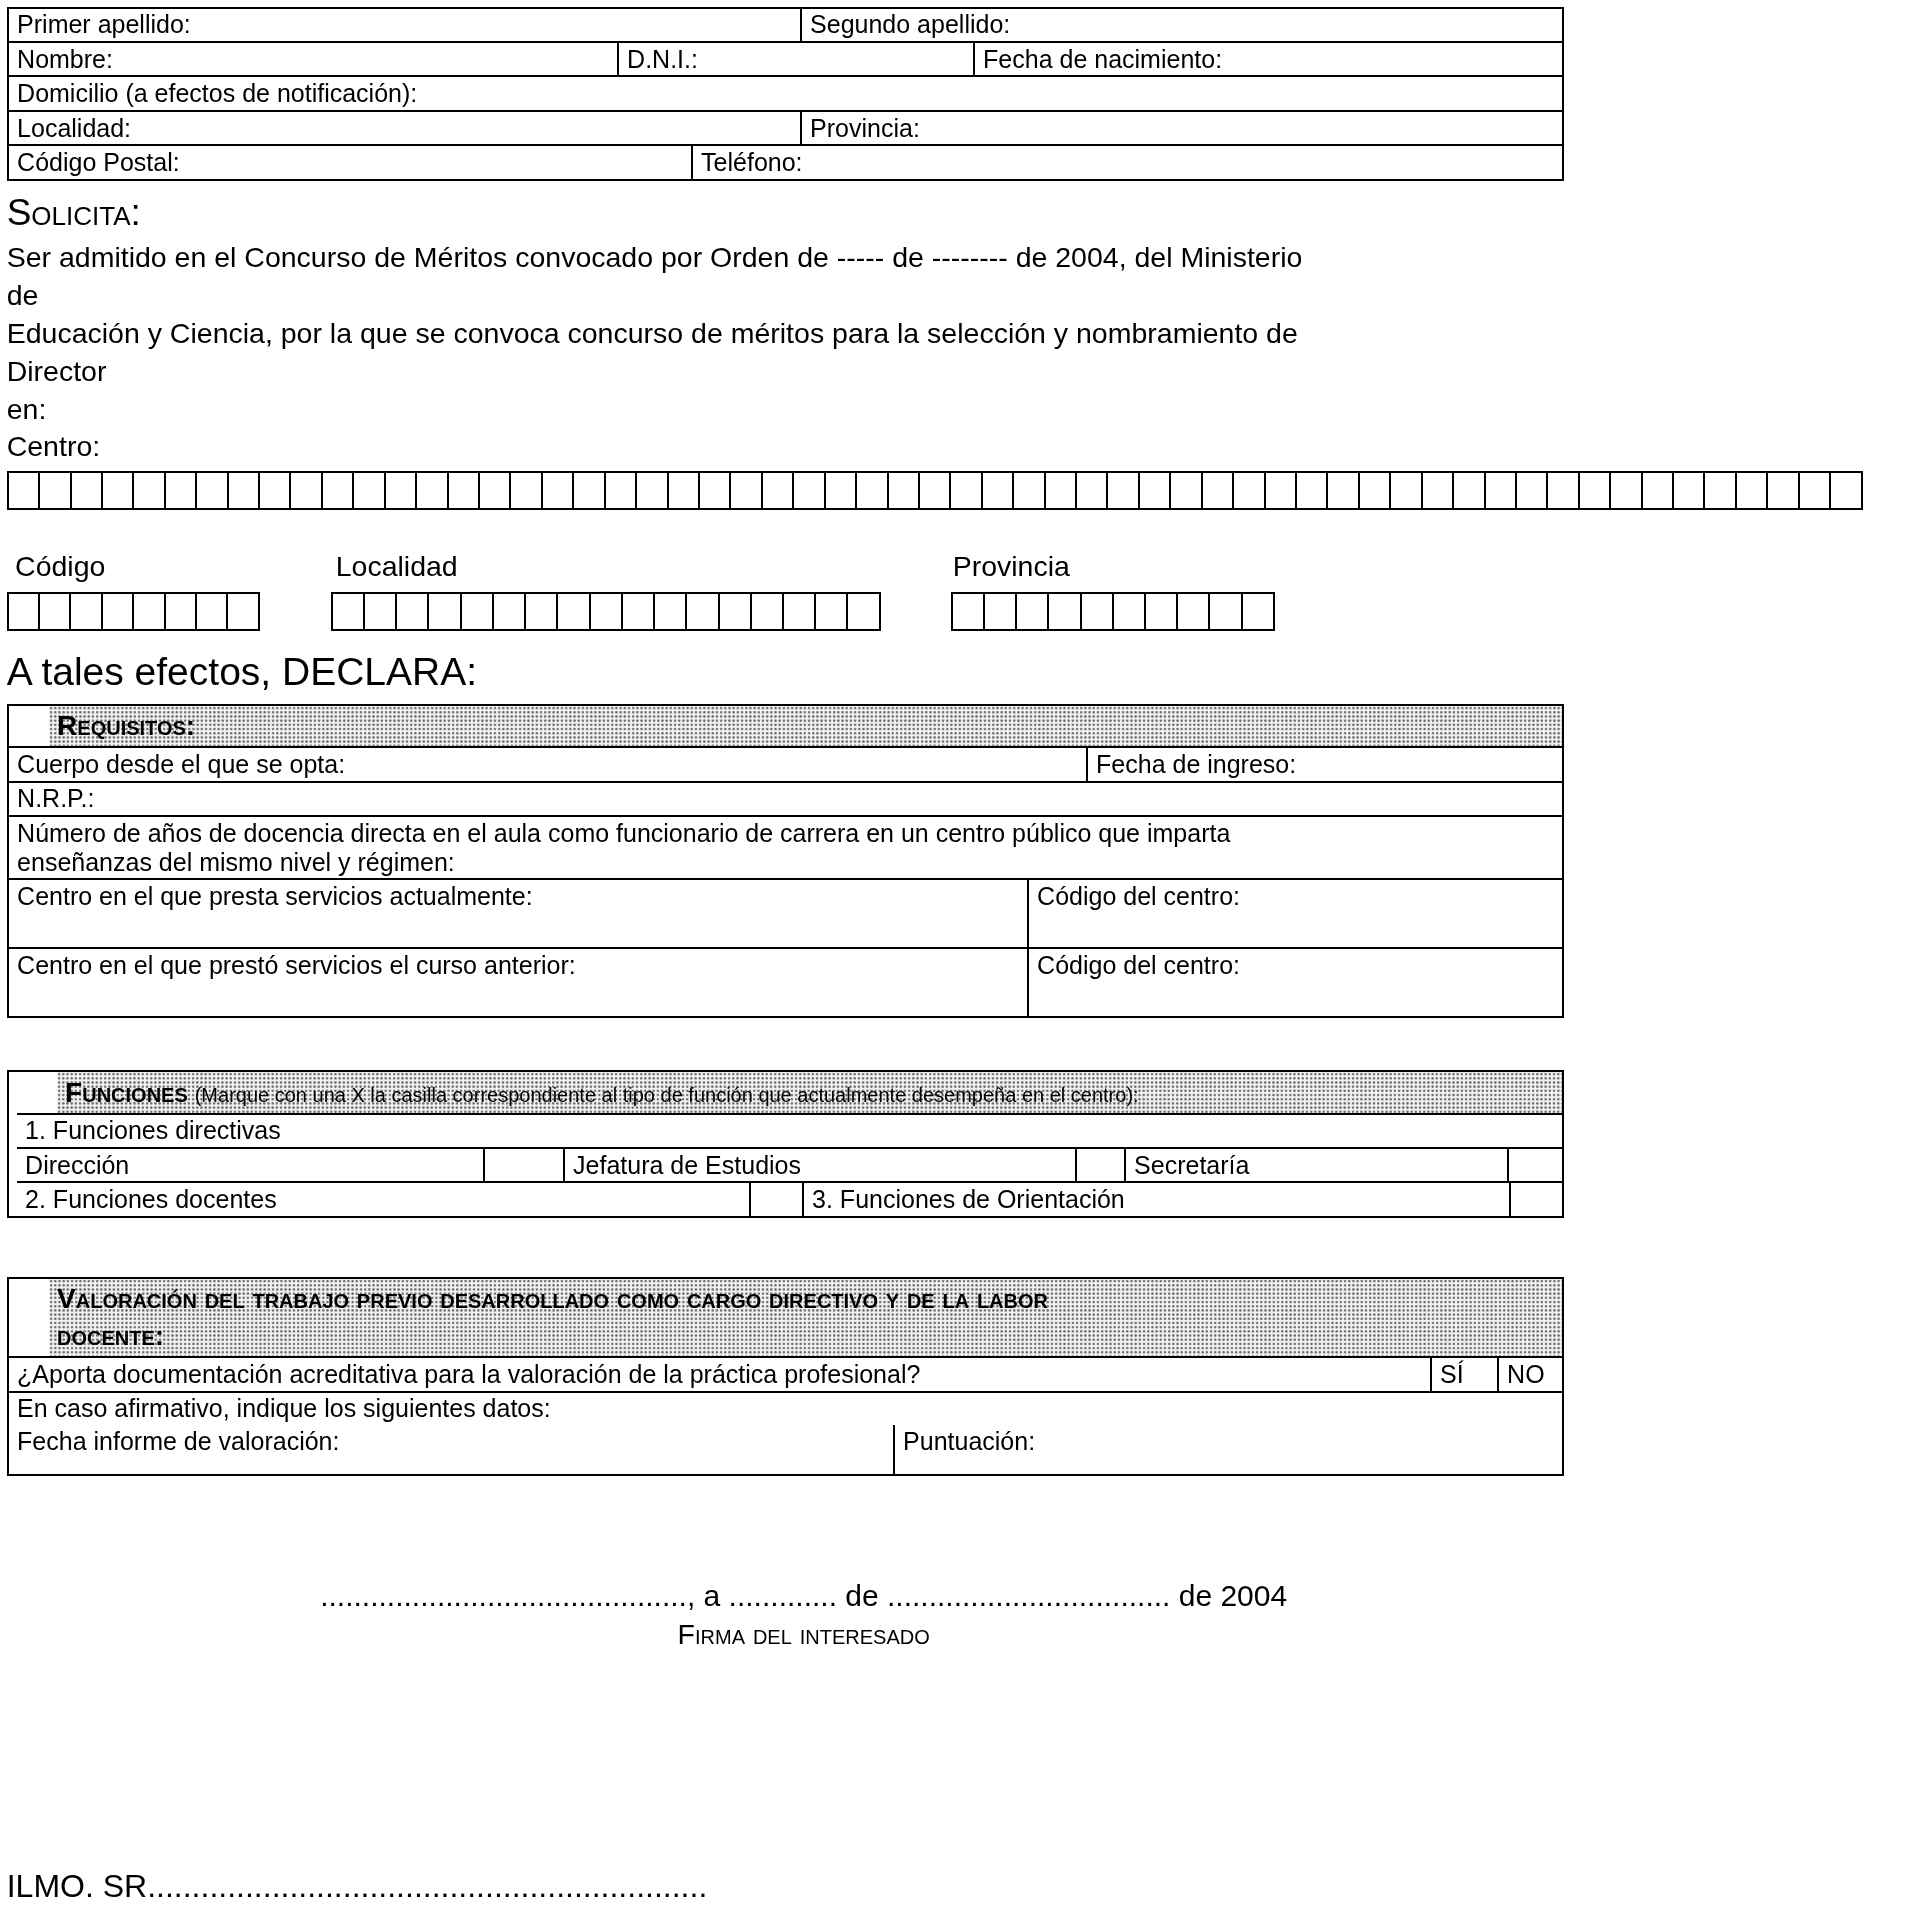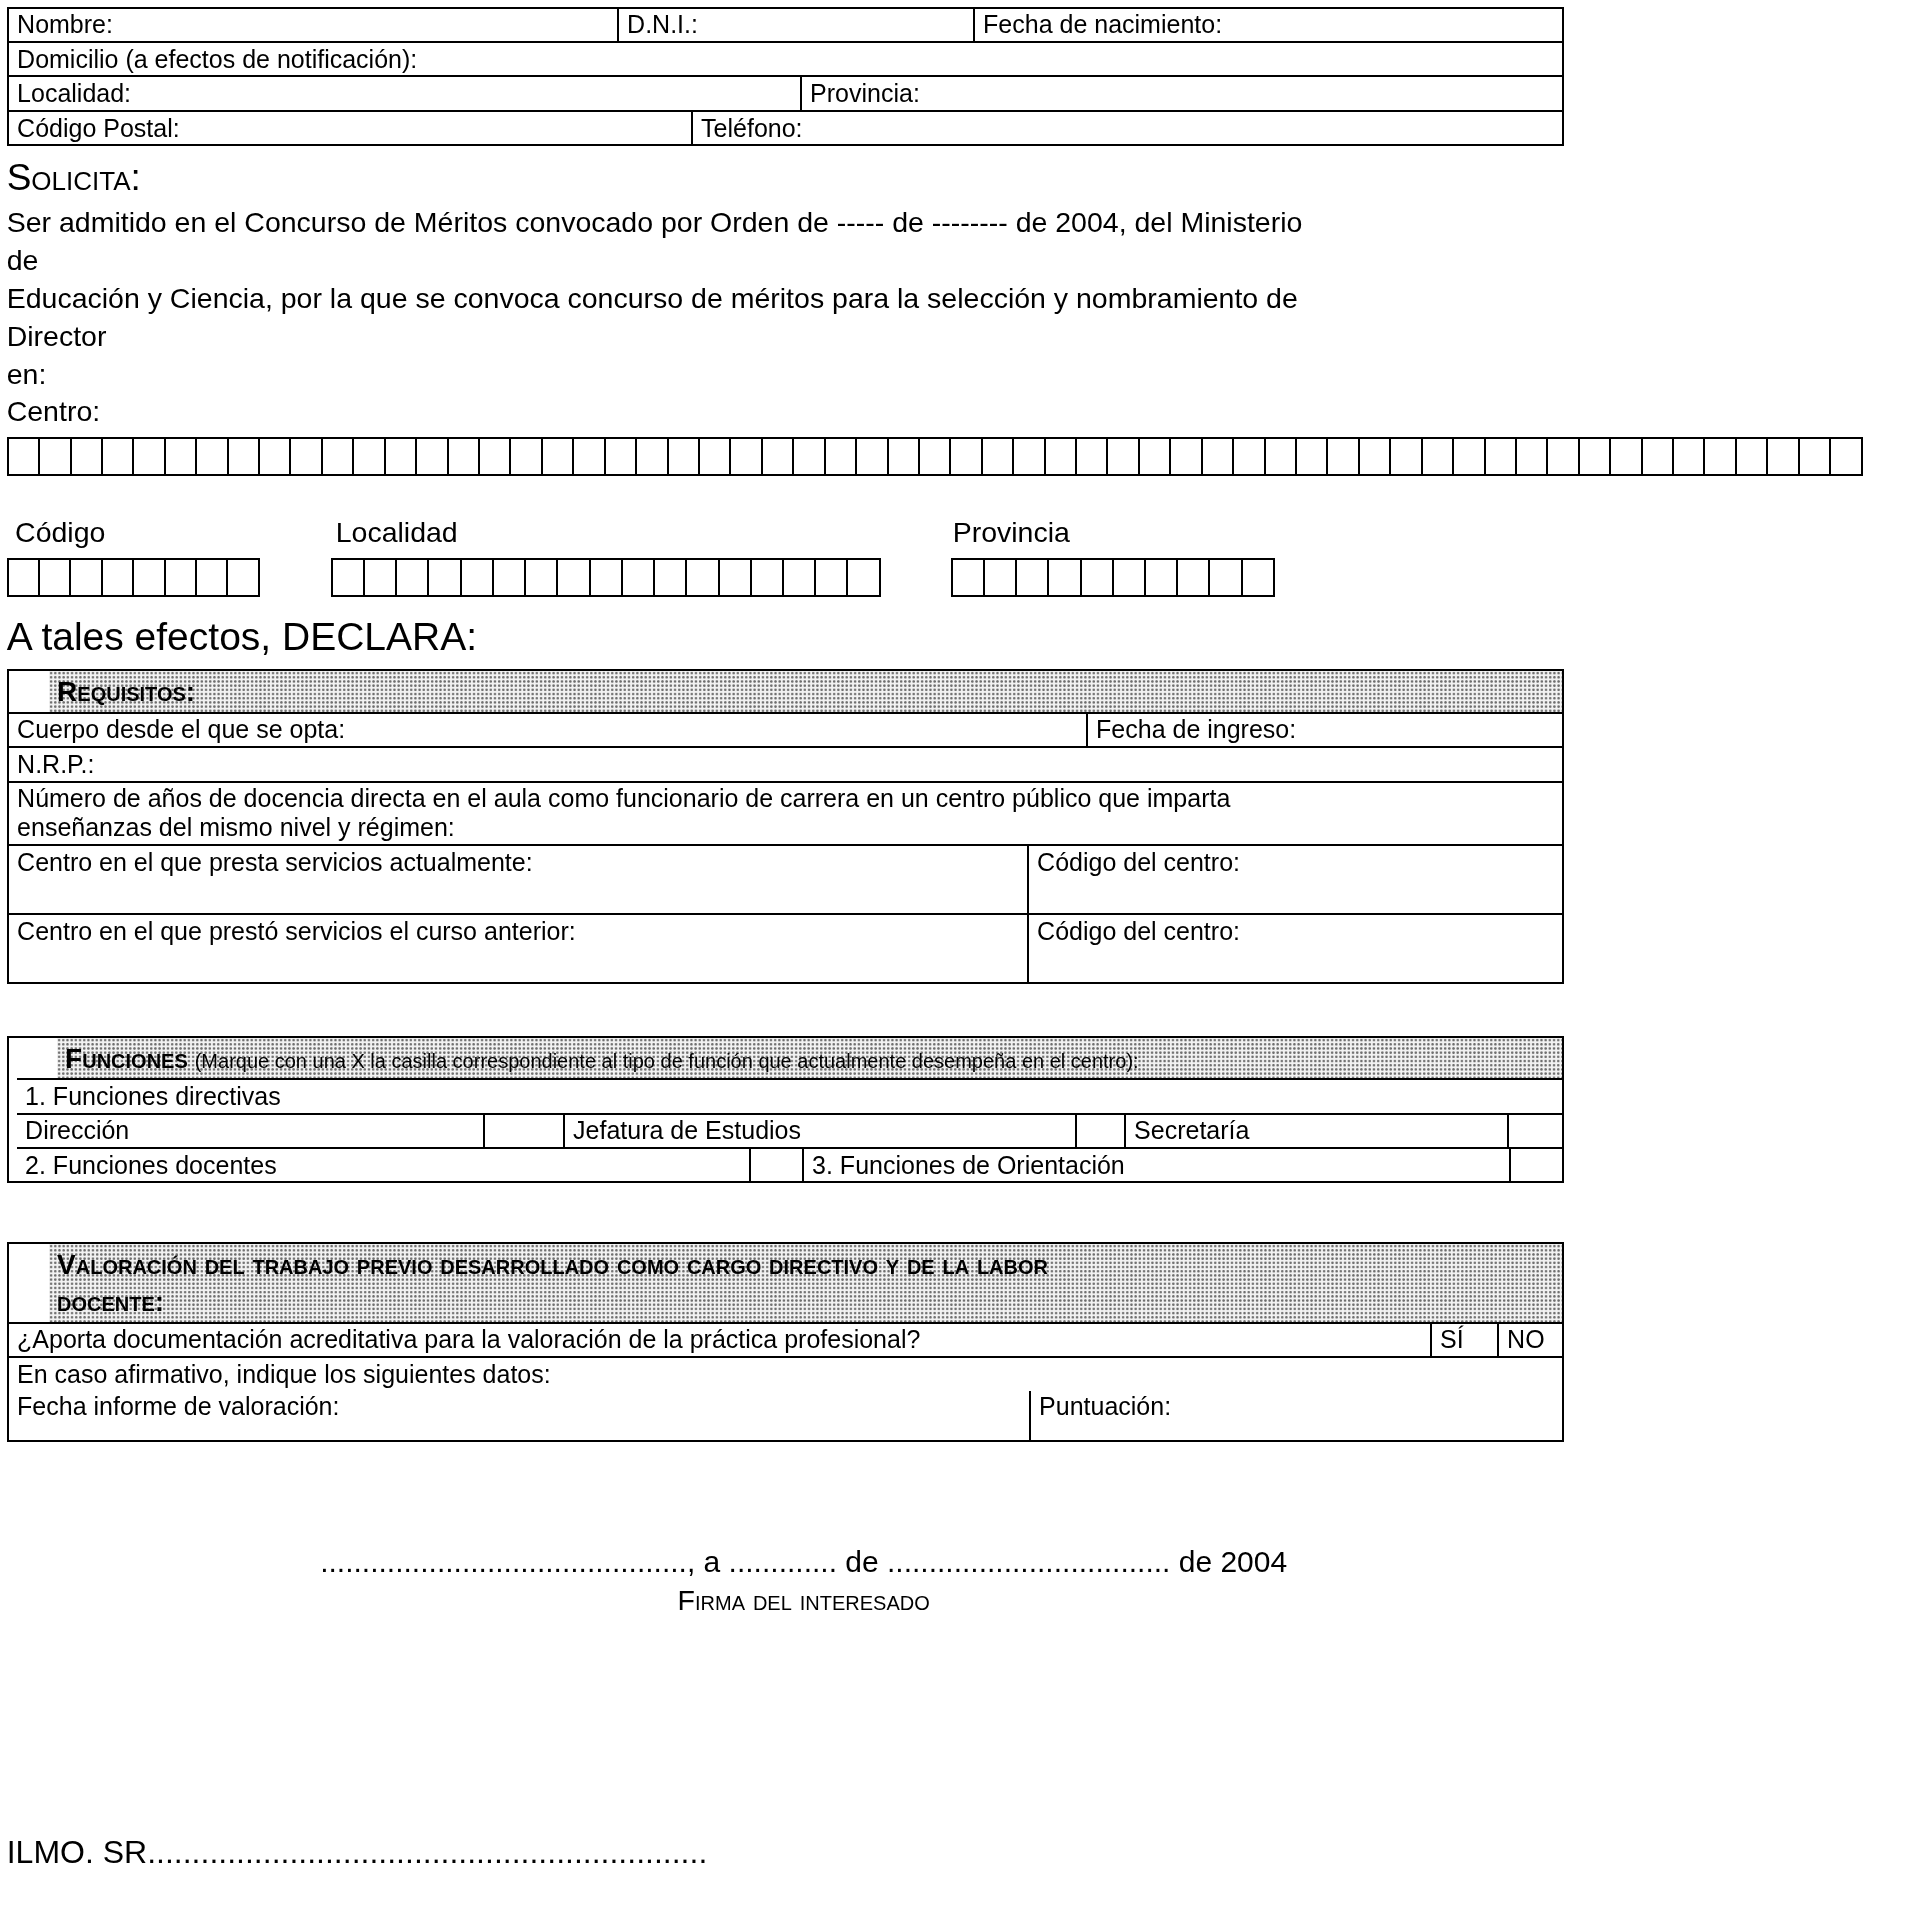--- a/index.html
+++ b/index.html
@@ -56,20 +56,24 @@
   .firma { width:1594px; text-align:center; font-size:28.5px; line-height:35px; font-variant:small-caps; margin-top:3.4px; }
   .ilmo { font-size:32px; line-height:40px; margin-top:214px; }
 </style>
 </head>
 <body>
 
 <div class="page">
 
   <div class="tbl">
     <div class="trow">
+      <div class="tcell" style="width:791px">Primer apellido:</div>
+      <div class="tcell fill">Segundo apellido:</div>
+    </div>
+    <div class="trow">
       <div class="tcell" style="width:608px">Nombre:</div>
       <div class="tcell" style="width:356px">D.N.I.:</div>
       <div class="tcell fill">Fecha de nacimiento:</div>
     </div>
     <div class="trow">
       <div class="tcell fill">Domicilio (a efectos de notificación):</div>
     </div>
     <div class="trow">
       <div class="tcell" style="width:791px">Localidad:</div>
       <div class="tcell fill">Provincia:</div>
@@ -258,21 +262,21 @@
     </div>
     <div class="trow">
       <div class="tcell fill">¿Aporta documentación acreditativa para la valoración de la práctica profesional?</div>
       <div class="tcell" style="width:67px">SÍ</div>
       <div class="tcell" style="width:65px">NO</div>
     </div>
     <div class="trow">
       <div class="tcell fill">En caso afirmativo, indique los siguientes datos:</div>
     </div>
     <div class="trow joined tallish">
-      <div class="tcell" style="width:1020px">Fecha informe de valoración:</div>
+      <div class="tcell" style="width:884px">Fecha informe de valoración:</div>
       <div class="tcell fill">Puntuación:</div>
     </div>
   </div>
 
   <div class="dateline">............................................, a ............. de .................................. de 2004</div>
   <div class="firma">Firma del interesado</div>
   <div class="ilmo">ILMO. SR...............................................................</div>
 
 </div>
 

